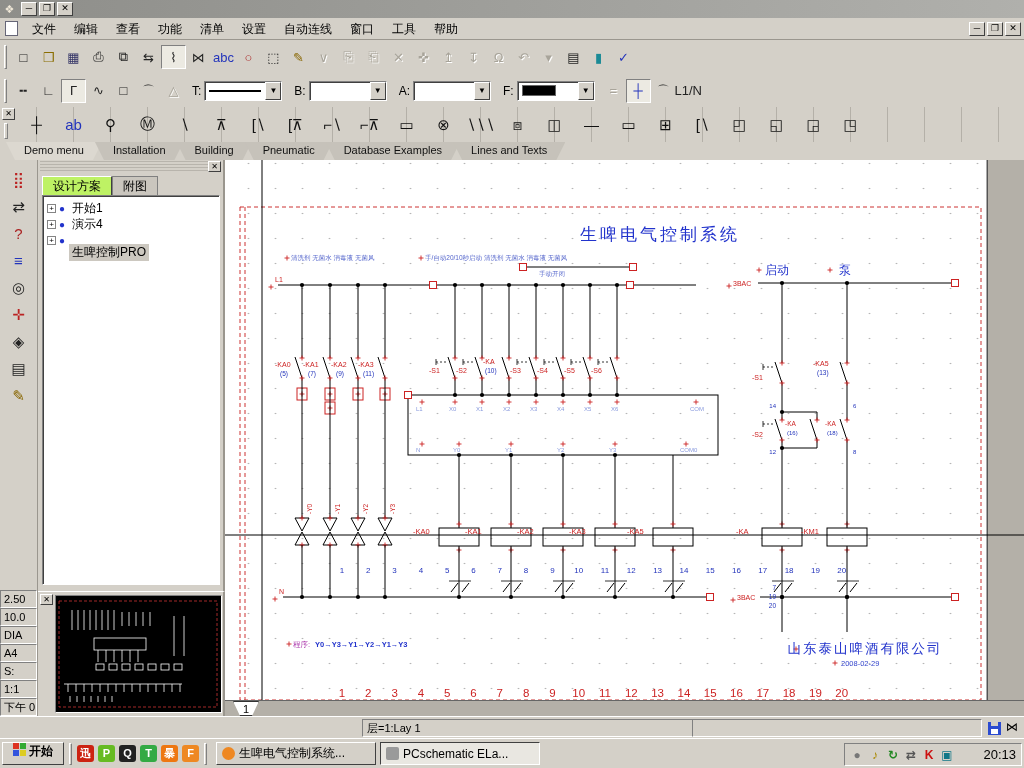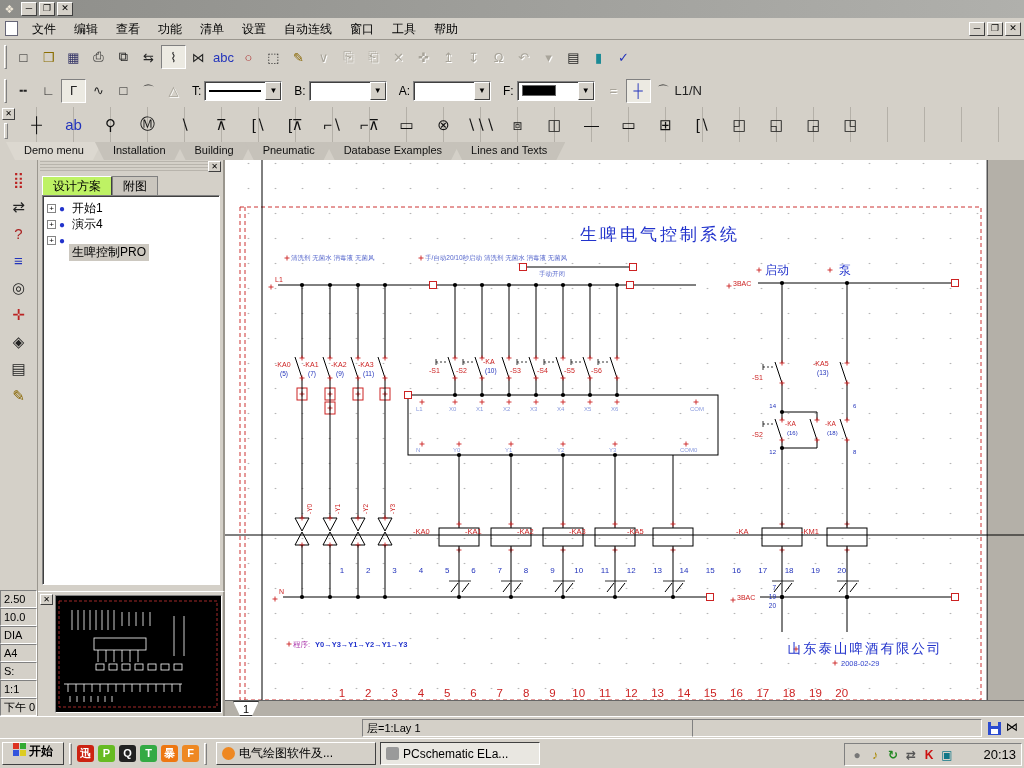--- a/index.html
+++ b/index.html
@@ -930,21 +930,21 @@
         <span class="" style="background: rgb(204, 34, 17);">迅</span>
         <span class="" style="background: rgb(102, 187, 34);">P</span>
         <span class="" style="background: rgb(34, 34, 34);">Q</span>
         <span class="" style="background: rgb(51, 170, 68);">T</span>
         <span class="" style="background: rgb(238, 119, 17);">暴</span>
         <span class="" style="background: rgb(238, 136, 34);">F</span>
       </span>
     <span class="tdiv"></span>
     <span class="taskbtn">
       <span class="ticon" style="background:#ee8822"></span>
-      <span>电气绘图软件及...</span>
+      <span>生啤电气控制系统...</span>
     </span>
     <span class="taskbtn active">
       <span class="ticon" style="background:#9a9a9a;border-radius:2px"></span>
       <span>PCschematic ELa...</span>
     </span>
     <span class="tray">
       <span class="trayicons">
           <span class="" style="color: rgb(119, 119, 119);">●</span>
           <span class="" style="color: rgb(170, 136, 0);">♪</span>
           <span class="" style="color: rgb(34, 136, 34);">↻</span>

